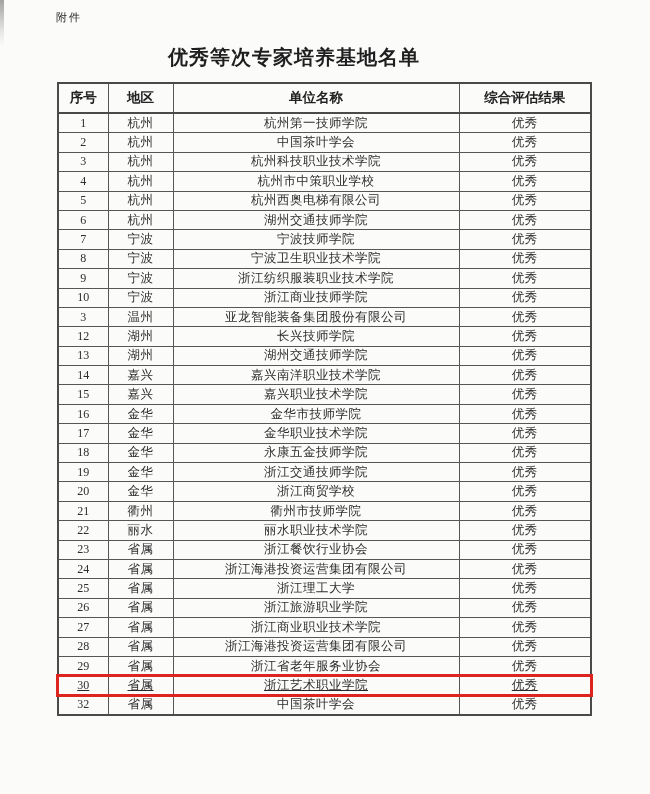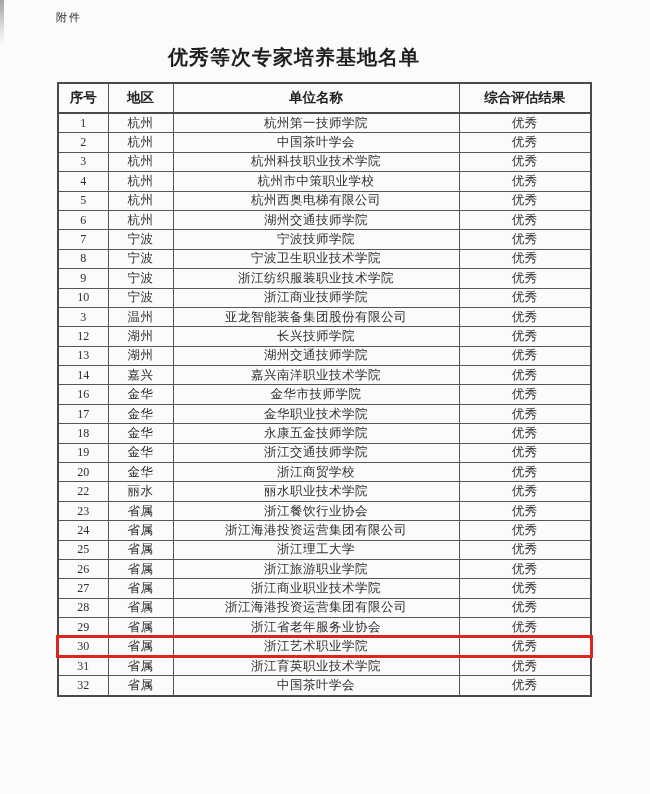--- a/index.html
+++ b/index.html
@@ -74,20 +74,21 @@
   .data-table td {
     height: 18.4px;
     font-size: 12.5px;
     color: #2e2e2e;
     letter-spacing: 0.5px;
   }
   .data-table td.cell-no { letter-spacing: 0; font-size: 12px; }
   tr.row-highlight {
     outline: 3px solid var(--highlight, #dd241e);
     outline-offset: -1px;
+    text-decoration: underline;
   }
   tr.row-highlight td {
     position: relative;
   }
 </style>
 </head>
 <body>
 
 <div class="scan-artifact"></div>
 
@@ -190,20 +191,26 @@
     <td class="cell-name">湖州交通技师学院</td>
     <td class="cell-result">优秀</td>
   </tr>
         <tr>
     <td class="cell-no">14</td>
     <td class="cell-region">嘉兴</td>
     <td class="cell-name">嘉兴南洋职业技术学院</td>
     <td class="cell-result">优秀</td>
   </tr>
         <tr>
+    <td class="cell-no">15</td>
+    <td class="cell-region">嘉兴</td>
+    <td class="cell-name">嘉兴职业技术学院</td>
+    <td class="cell-result">优秀</td>
+  </tr>
+        <tr>
     <td class="cell-no">16</td>
     <td class="cell-region">金华</td>
     <td class="cell-name">金华市技师学院</td>
     <td class="cell-result">优秀</td>
   </tr>
         <tr>
     <td class="cell-no">17</td>
     <td class="cell-region">金华</td>
     <td class="cell-name">金华职业技术学院</td>
     <td class="cell-result">优秀</td>
@@ -217,20 +224,26 @@
         <tr>
     <td class="cell-no">19</td>
     <td class="cell-region">金华</td>
     <td class="cell-name">浙江交通技师学院</td>
     <td class="cell-result">优秀</td>
   </tr>
         <tr>
     <td class="cell-no">20</td>
     <td class="cell-region">金华</td>
     <td class="cell-name">浙江商贸学校</td>
+    <td class="cell-result">优秀</td>
+  </tr>
+        <tr>
+    <td class="cell-no">21</td>
+    <td class="cell-region">衢州</td>
+    <td class="cell-name">衢州市技师学院</td>
     <td class="cell-result">优秀</td>
   </tr>
         <tr>
     <td class="cell-no">22</td>
     <td class="cell-region">丽水</td>
     <td class="cell-name">丽水职业技术学院</td>
     <td class="cell-result">优秀</td>
   </tr>
         <tr>
     <td class="cell-no">23</td>
@@ -274,26 +287,20 @@
     <td class="cell-name">浙江省老年服务业协会</td>
     <td class="cell-result">优秀</td>
   </tr>
         <tr class="row-highlight">
     <td class="cell-no">30</td>
     <td class="cell-region">省属</td>
     <td class="cell-name">浙江艺术职业学院</td>
     <td class="cell-result">优秀</td>
   </tr>
         <tr>
-    <td class="cell-no">31</td>
-    <td class="cell-region">省属</td>
-    <td class="cell-name">浙江育英职业技术学院</td>
-    <td class="cell-result">优秀</td>
-  </tr>
-        <tr>
     <td class="cell-no">32</td>
     <td class="cell-region">省属</td>
     <td class="cell-name">中国茶叶学会</td>
     <td class="cell-result">优秀</td>
   </tr>
       </tbody>
   </table>
 </div>
 
 </body></html>

